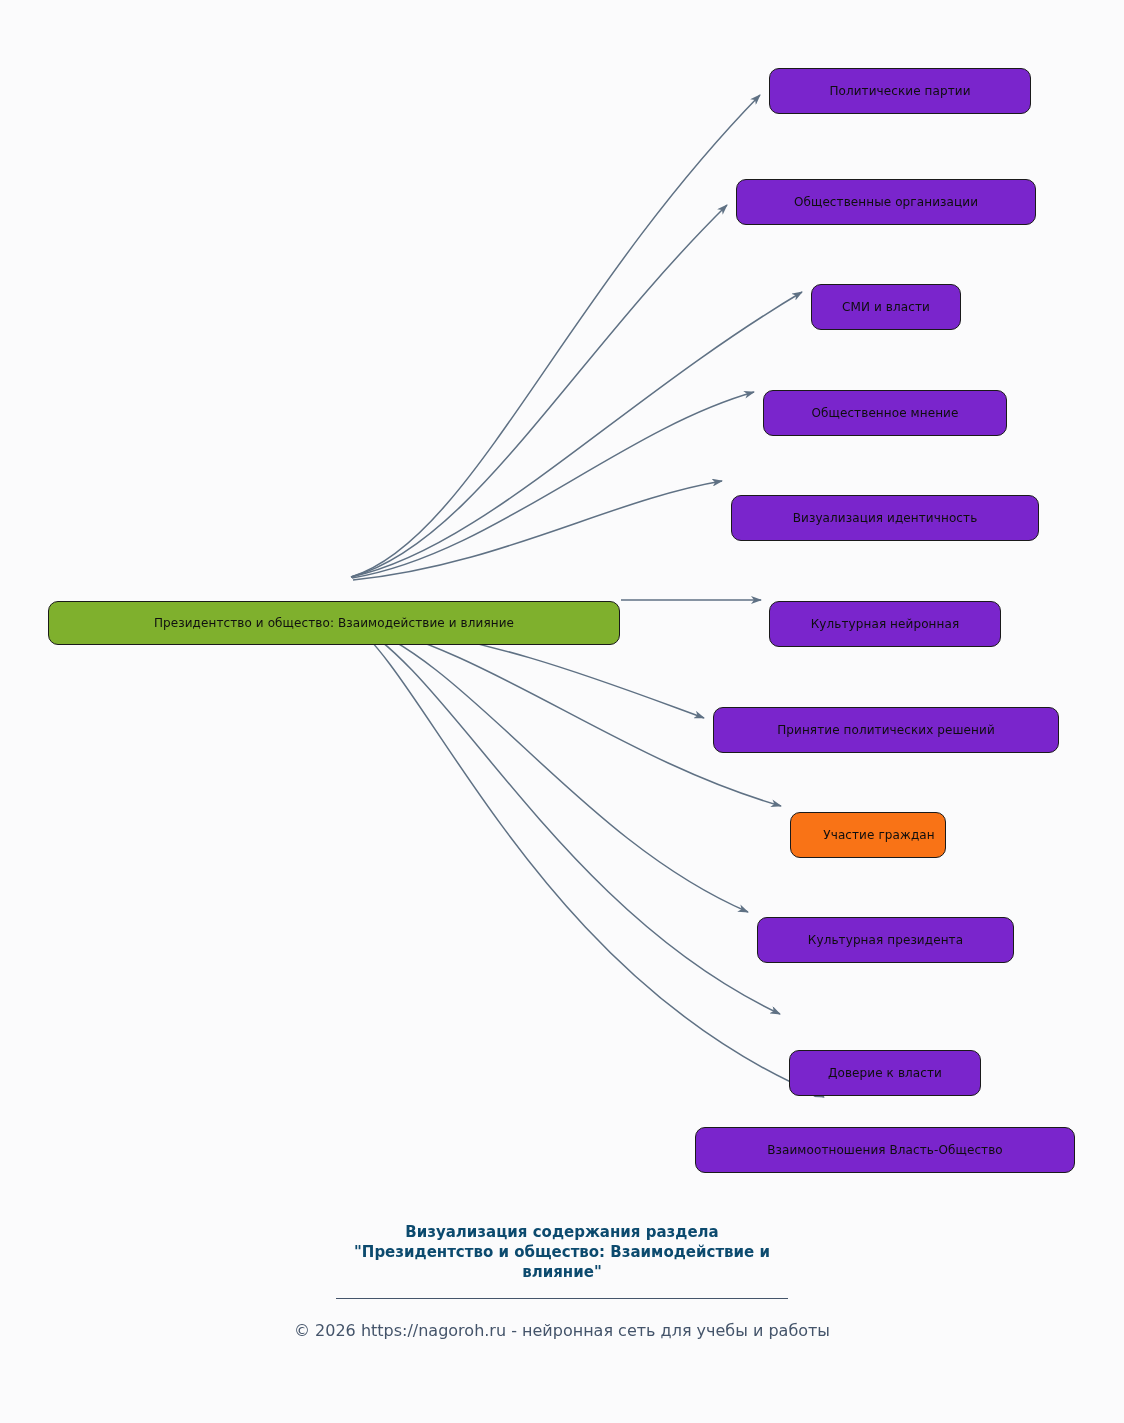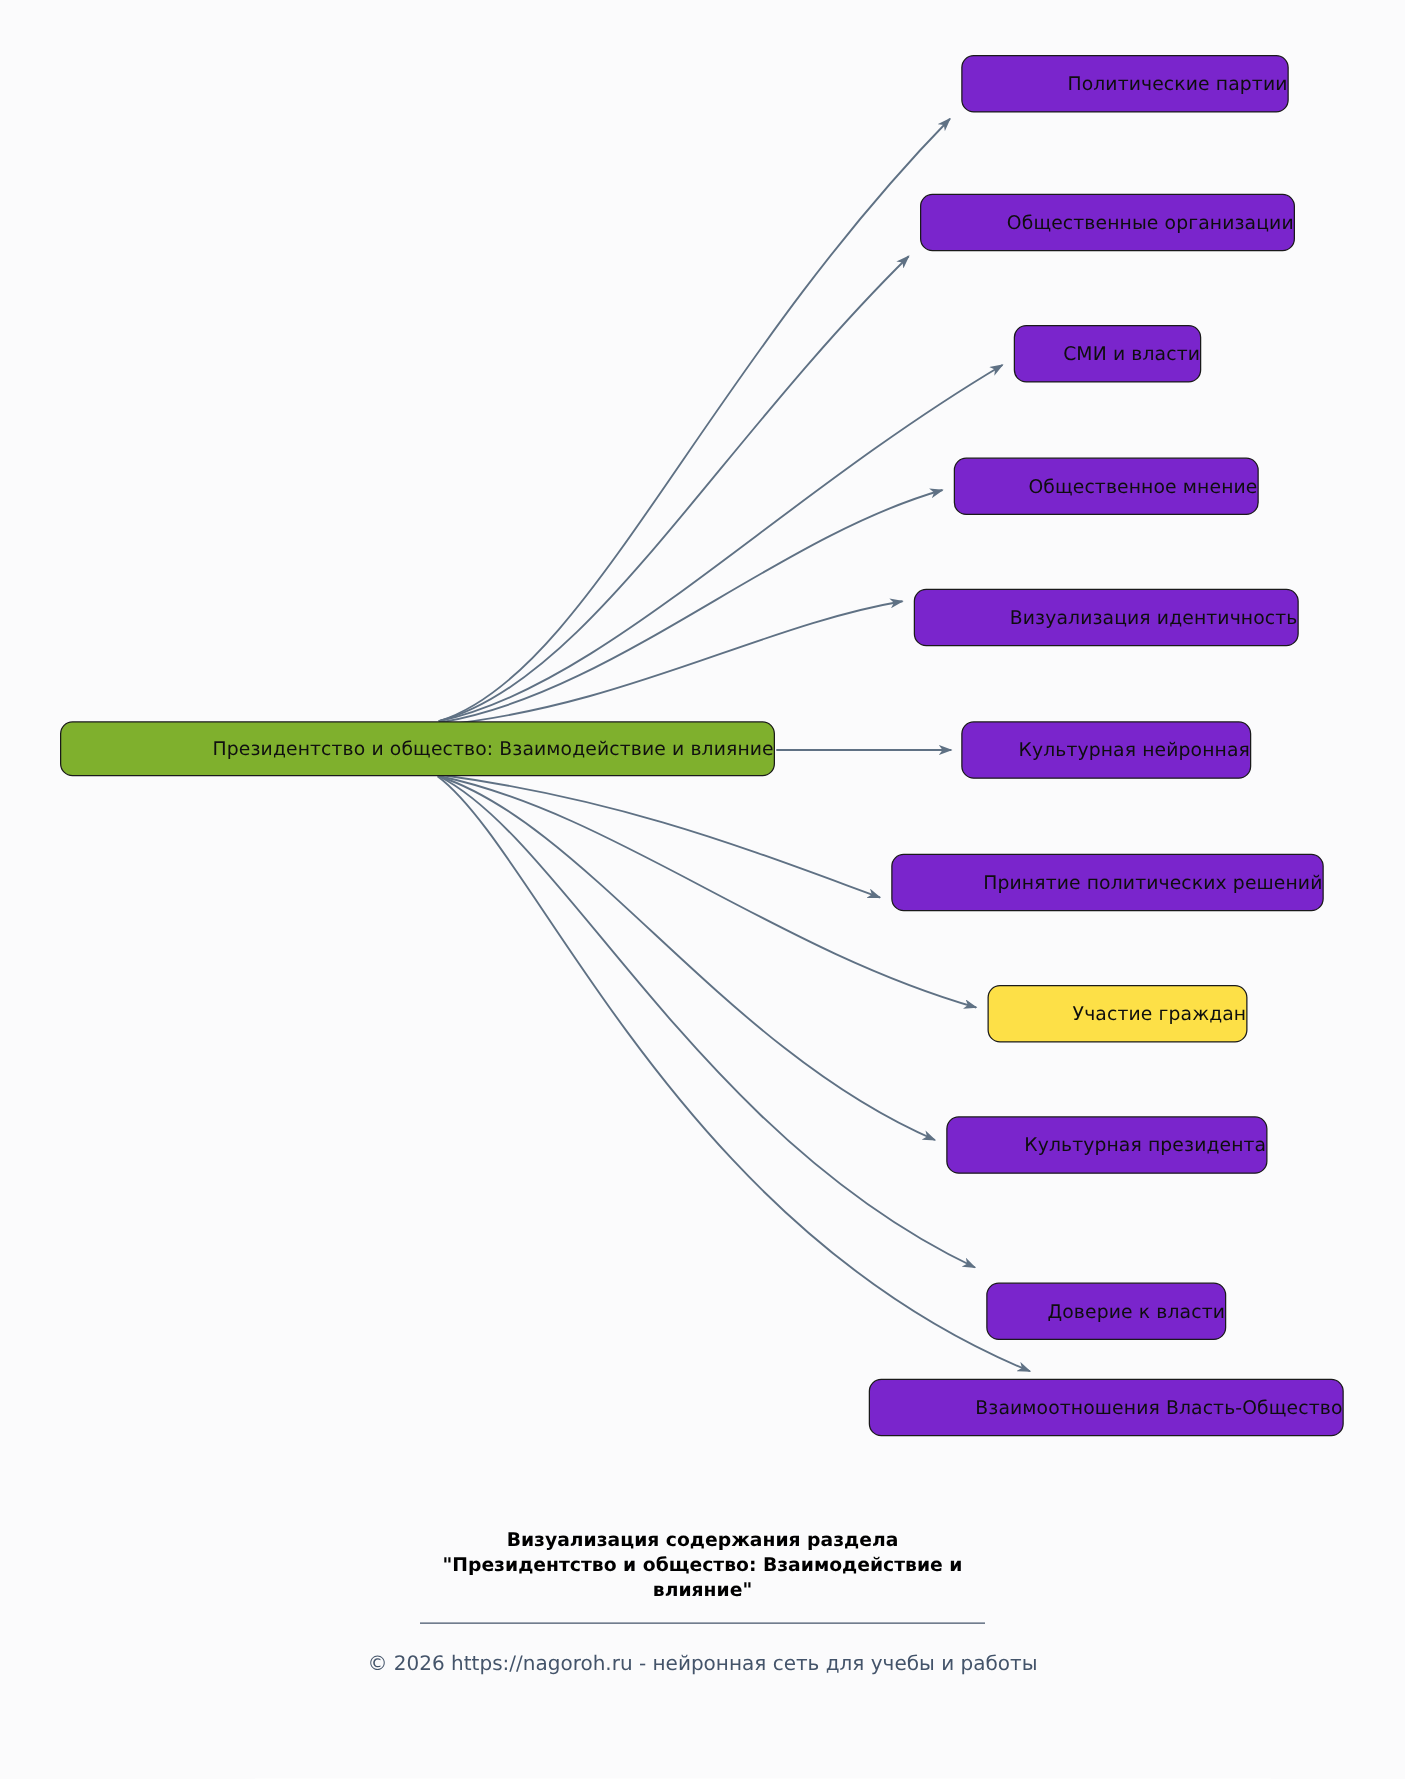--- a/index.html
+++ b/index.html
@@ -30,28 +30,29 @@
     left: 0;
     top: 0;
     width: 1124px;
     height: 1200px;
   }
   .node {
     position: absolute;
     box-sizing: border-box;
     display: flex;
     align-items: center;
-    justify-content: flex-end;
+    justify-content: center;
     border: 1.6px solid #1a1a1a;
     border-radius: 10px;
-    font-size: 15px;
+    font-size: 12px;
     line-height: 1;
     white-space: nowrap;
     color: #111111;
     letter-spacing: 0.1px;
+    margin-top: 24px;
   }
   .node.root {
     background: #7fb02d;
     color: #101010;
   }
   .node.leaf {
     background: #7a25cc;
     color: #0e0e0e;
   }
   #footer {
@@ -59,21 +60,21 @@
     left: 0;
     top: 1215;
     width: 1124px;
     text-align: center;
   }
   .footer-title {
     font-family: "DejaVu Sans", sans-serif;
     font-weight: bold;
     font-size: 15px;
     line-height: 20px;
-    color: #000000;
+    color: #0c4a6e;
     width: 500px;
     margin: 0 auto;
   }
   .footer-rule {
     width: 452px;
     height: 0;
     margin: 16px auto 0 auto;
     border-top: 1.5px solid #44546a;
   }
   .footer-copy {
@@ -127,21 +128,21 @@
         </div>
         <div class="node leaf" style="left: 731px; top: 471px; width: 308px; height: 46px; background: rgb(122, 37, 204);">
           <span>Визуализация идентичность</span>
         </div>
         <div class="node leaf" style="left: 769px; top: 577px; width: 232px; height: 46px; background: rgb(122, 37, 204);">
           <span>Культурная нейронная</span>
         </div>
         <div class="node leaf" style="left: 713px; top: 683px; width: 346px; height: 46px; background: rgb(122, 37, 204);">
           <span>Принятие политических решений</span>
         </div>
-        <div class="node leaf" style="left: 790px; top: 788px; width: 208px; height: 46px; background: #fde047; padding-left: 22px;">
+        <div class="node leaf" style="left: 790px; top: 788px; width: 156px; height: 46px; background: #f97316; padding-left: 22px;">
           <span>Участие граждан</span>
         </div>
         <div class="node leaf" style="left: 757px; top: 893px; width: 257px; height: 46px; background: rgb(122, 37, 204);">
           <span>Культурная президента</span>
         </div>
         <div class="node leaf" style="left: 789px; top: 1026px; width: 192px; height: 46px; background: rgb(122, 37, 204);">
           <span>Доверие к власти</span>
         </div>
         <div class="node leaf" style="left: 695px; top: 1103px; width: 380px; height: 46px; background: rgb(122, 37, 204);">
           <span>Взаимоотношения Власть-Общество</span>

